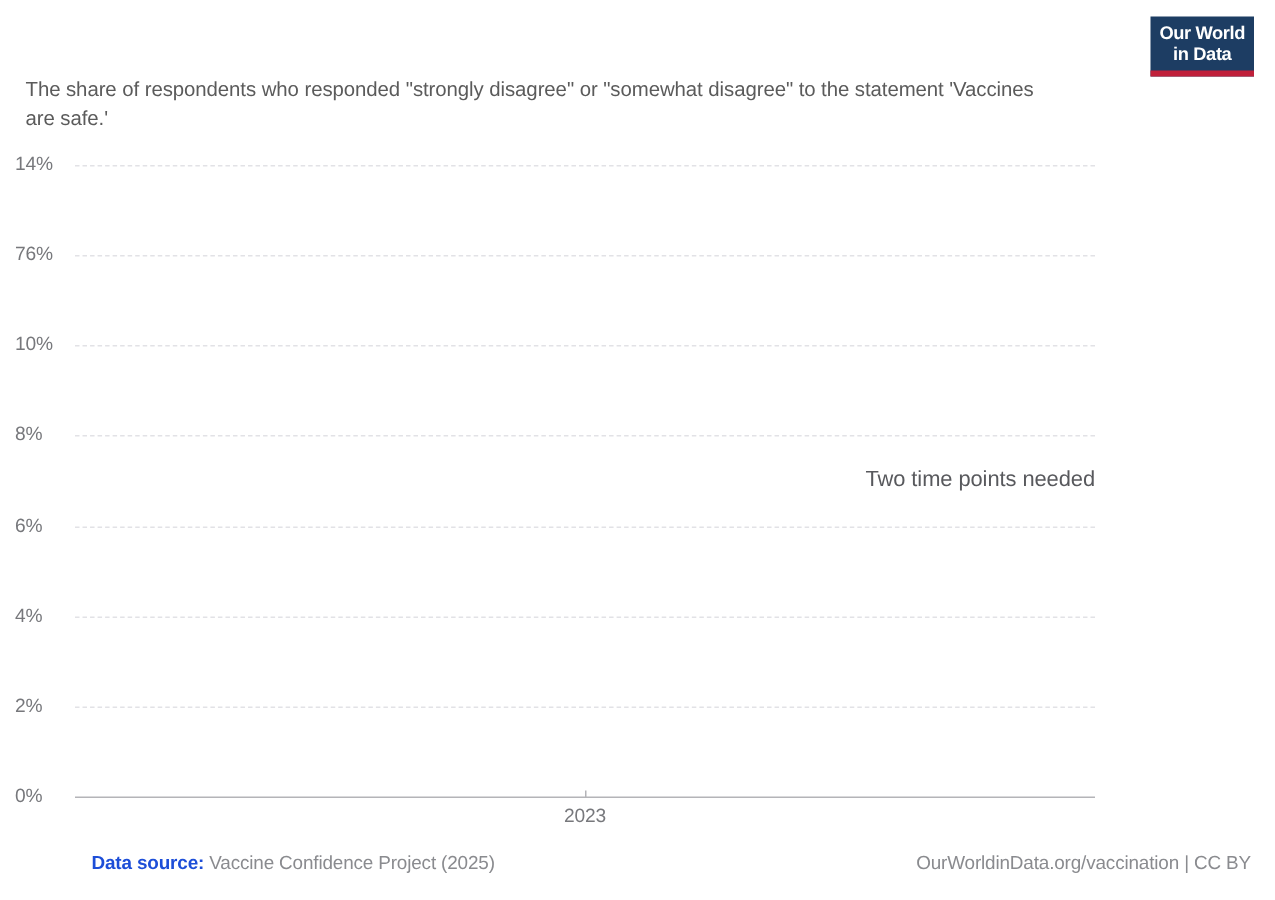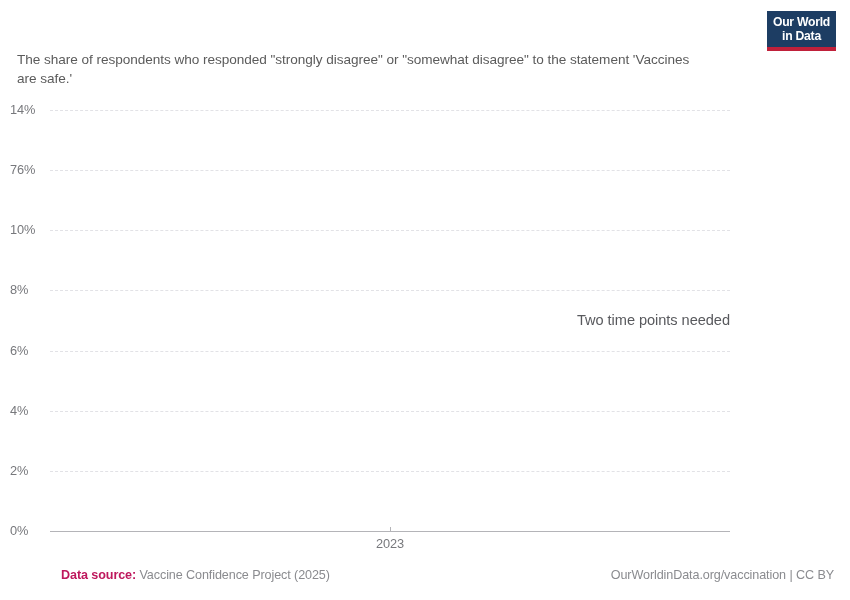--- a/index.html
+++ b/index.html
@@ -160,21 +160,21 @@
     left: 17px;
     top: 2px;
     font-family: "Liberation Sans", sans-serif;
     font-size: 12.6px;
     color: #8a8b8f;
     letter-spacing: -0.1px;
     white-space: nowrap;
   }
   #footer-left .bold {
     font-weight: 700;
-    color: #be185d;
+    color: #1d4ed8;
     padding-left: 44px;
   }
   #footer-right {
     position: absolute;
     right: 16px;
     top: 2px;
     font-family: "Liberation Sans", sans-serif;
     font-size: 12.6px;
     color: #8a8b8f;
     letter-spacing: -0.1px;

